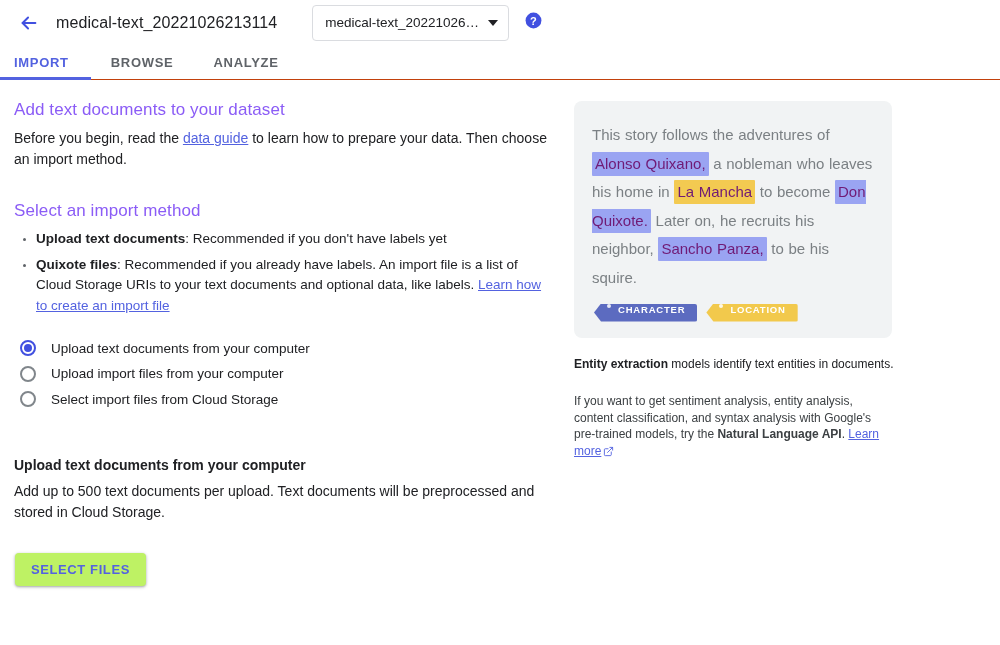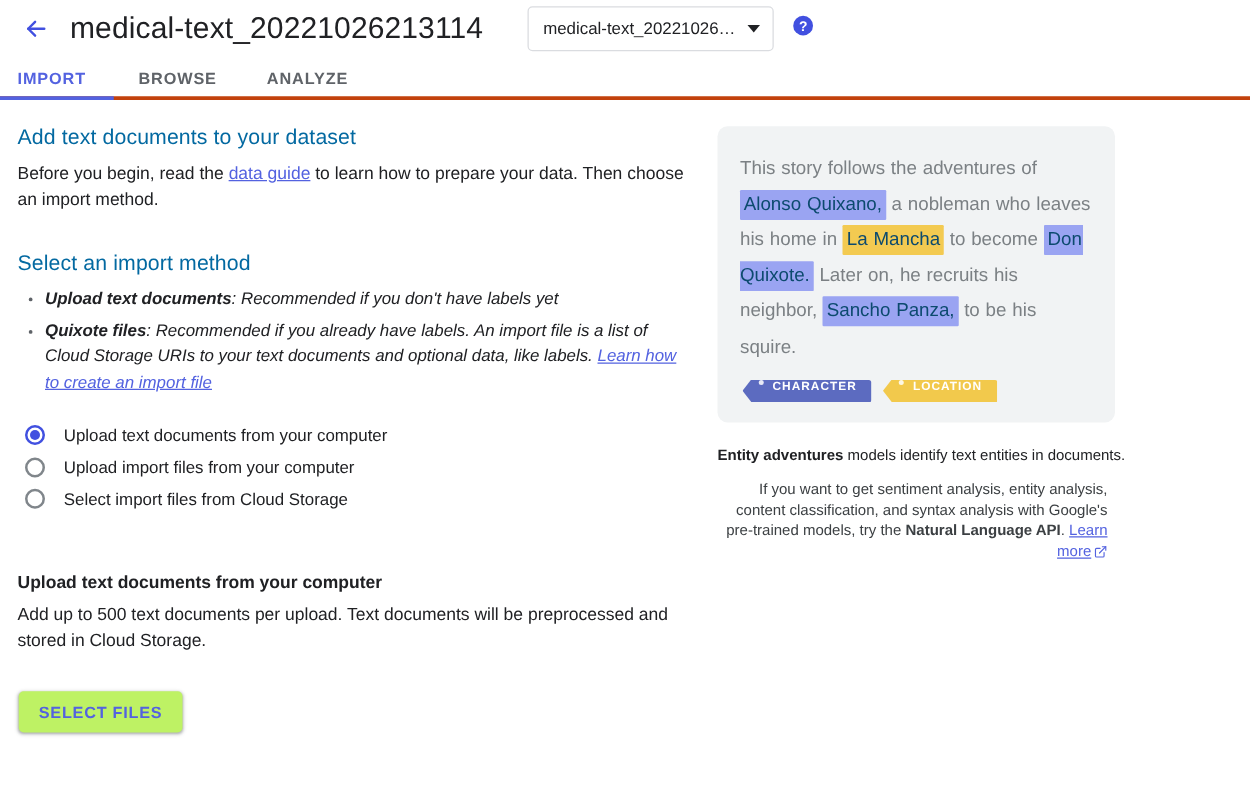--- a/index.html
+++ b/index.html
@@ -21,21 +21,21 @@
     gap: 0;
   }
   .back-btn {
     width: 30px; height: 30px;
     display: flex; align-items: center; justify-content: center;
     cursor: pointer;
     flex: 0 0 auto;
   }
   .back-btn svg { display: block; }
   .page-title {
-    font-size: 24px;
+    font-size: 16px;
     font-weight: 400;
     color: #202124;
     margin-left: 12px;
     letter-spacing: 0.1px;
     white-space: nowrap;
   }
   .ds-select {
     margin-left: 35px;
     width: 197px;
     height: 36px;
@@ -72,21 +72,21 @@
     flex: 0 0 auto;
   }
 
   
   .tabbar {
     height: 35px;
     position: relative;
     display: flex;
     align-items: flex-start;
     padding-left: 0;
-    border-bottom: 3px solid #c2410c;
+    border-bottom: 1px solid #c2410c;
   }
   .tab {
     height: 34px;
     display: flex;
     align-items: center;
     justify-content: center;
     font-size: 13px;
     font-weight: bold;
     letter-spacing: 0.7px;
     color: #5f6368;
@@ -115,21 +115,21 @@
     padding: 20px 14px 0 14px;
   }
   .right-col {
     width: 430px;
     padding: 21px 0 0 0;
   }
 
   h2.section-title {
     font-size: 17px;
     font-weight: 400;
-    color: #0369a1;
+    color: #8b5cf6;
     margin: 0 0 8px 0;
     letter-spacing: 0.1px;
   }
   h3.sub-title {
     font-size: 14px;
     font-weight: bold;
     color: #202124;
     margin: 0 0 8px 0;
   }
   p.body {
@@ -142,21 +142,20 @@
     color: #5362e0;
     text-decoration: underline;
     cursor: pointer;
   }
   .spacer-lg { height: 31px; }
 
   ul.method-list {
     margin: 0;
     padding: 0 0 0 20px;
     list-style: none;
-    font-style: italic;
   }
   ul.method-list li {
     position: relative;
     font-size: 13.5px;
     line-height: 20.5px;
     color: #202124;
     margin-bottom: 5px;
     padding-left: 2px;
   }
   ul.method-list li::before {
@@ -235,21 +234,21 @@
   }
   .demo-text {
     font-size: 15px;
     line-height: 28.6px;
     color: #7b8084;
     word-spacing: 0.5px;
   }
   .hl {
     padding: 3px 3px 4px 3px;
     border-radius: 1px;
-    color: #0c4a6e;
+    color: #701a75;
   }
   .hl-char { background: #9aa4f2; }
   .hl-loc  { background: #f3ca51; }
 
   .chips {
     display: flex;
     gap: 9px;
     margin-top: 11px;
     margin-left: 2px;
   }
@@ -277,24 +276,23 @@
 
   .card-note {
     width: 330px;
     margin-left: 4px;
     margin-top: 18px;
     font-size: 12px;
     line-height: 16.5px;
     color: #202124;
   }
   .card-note .p2 {
-    margin-top: 11px;
+    margin-top: 21px;
     color: #3c4043;
     width: 312px;
-    text-align: right;
   }
   .ext-icon {
     display: inline-block;
     vertical-align: -2px;
     margin-left: 2px;
   }
 </style>
 </head>
 <body>
 
@@ -379,21 +377,21 @@
           <span>CHARACTER</span>
         </div>
         <div class="chip chip-loc">
           <span class="chip-dot"></span>
           <span>LOCATION</span>
         </div>
       </div>
     </div>
 
     <div class="card-note">
-      <div><span class="b">Entity adventures</span><span> models identify text entities in documents.</span></div>
+      <div><span class="b">Entity extraction</span><span> models identify text entities in documents.</span></div>
       <div class="p2"><span>If you want to get sentiment analysis, entity analysis, content classification, and syntax analysis with Google's pre-trained models, try the </span><span class="b">Natural Language API</span><span>. </span><a class="link">Learn more</a><span class="ext-icon"><svg width="11" height="11" viewBox="0 0 24 24" fill="none" stroke="#5362e0" stroke-width="2" stroke-linecap="round" stroke-linejoin="round">
               <path d="M18 13v6a2 2 0 0 1-2 2H5a2 2 0 0 1-2-2V8a2 2 0 0 1 2-2h6"></path>
               <polyline points="15 3 21 3 21 9"></polyline>
               <line x1="10" y1="14" x2="21" y2="3"></line>
             </svg></span></div>
     </div>
   </div>
 </div>
 
 </body></html>

